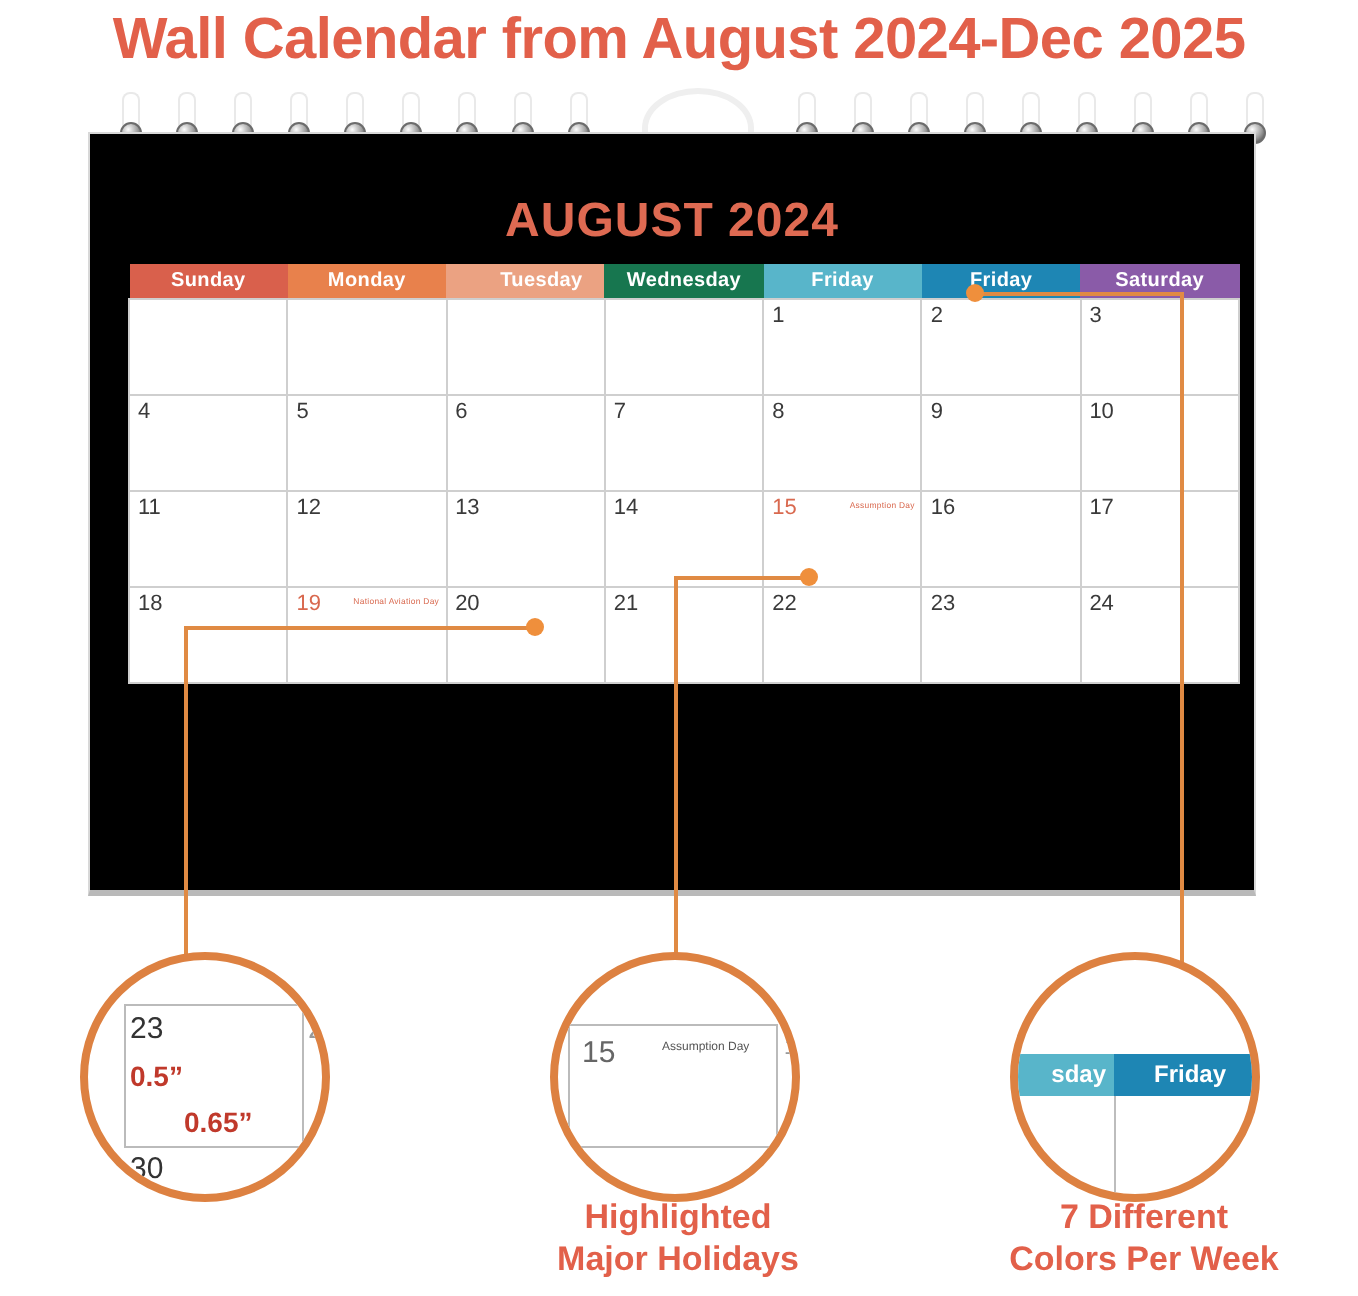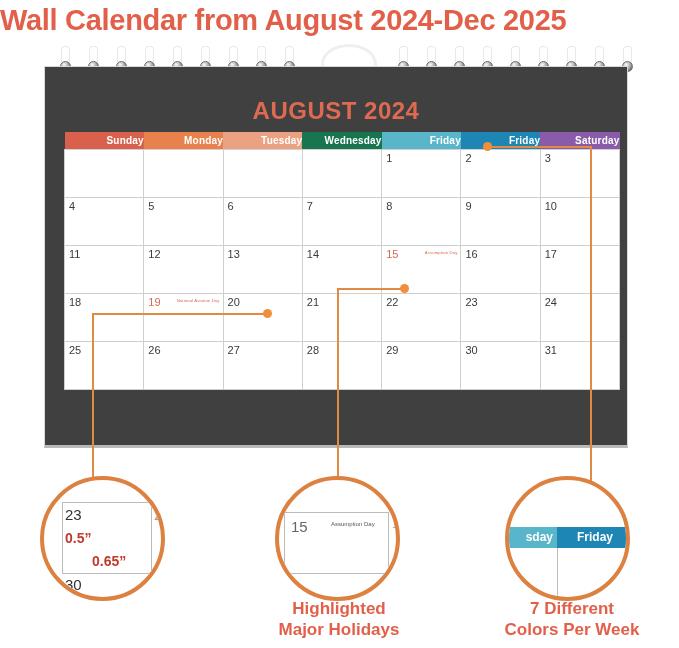--- a/index.html
+++ b/index.html
@@ -7,35 +7,36 @@
     width: 679px; height: 648px;
     background: #ffffff;
     font-family: "Liberation Sans", sans-serif;
     position: relative;
     overflow: hidden;
   }
 
   
   .headline {
     width: 100%;
+    text-align: center;
     font-size: 29px;
     font-weight: bold;
     color: #e2604a;
     letter-spacing: -0.3px;
     padding-top: 3px;
     line-height: 34px;
     white-space: nowrap;
   }
 
   
   .calendar-page {
     position: absolute;
     left: 44px; top: 66px;
     width: 584px; height: 382px;
-    background: #404040;
+    background: #000000;
     border: 1px solid #d8d8d8;
     border-bottom: 3px solid #b9b9b9;
   }
 
   
   .spiral-wrap {
     position: absolute;
     left: 44px; top: 44px;
     width: 610px; height: 44px;
     pointer-events: none;
@@ -90,21 +91,21 @@
     left: 19px; top: 65px;
     width: 556px;
     border-collapse: collapse;
     table-layout: fixed;
   }
   .grid th {
     height: 17px;
     font-size: 10px;
     font-weight: bold;
     color: #ffffff;
-    text-align: right;
+    text-align: center;
     letter-spacing: 0.2px;
     border: none;
   }
   .grid td {
     height: 48px;
     border: 1px solid #cfcfcf;
     vertical-align: top;
     position: relative;
     background: #ffffff;
   }
@@ -322,43 +323,20 @@
           <td>
             <div class="daynum">22</div>
           </td>
           <td>
             <div class="daynum">23</div>
           </td>
           <td>
             <div class="daynum">24</div>
           </td>
         </tr>
-        <tr>
-          <td>
-            <div class="daynum">25</div>
-          </td>
-          <td>
-            <div class="daynum">26</div>
-          </td>
-          <td>
-            <div class="daynum">27</div>
-          </td>
-          <td>
-            <div class="daynum">28</div>
-          </td>
-          <td>
-            <div class="daynum">29</div>
-          </td>
-          <td>
-            <div class="daynum">30</div>
-          </td>
-          <td>
-            <div class="daynum">31</div>
-          </td>
-        </tr>
       </tbody>
   </table>
 </div>
 
 <div>
   <div class="leader" style="left:92px;  top:313px; width:176px; height:2px;"></div>
   <div class="leader" style="left:92px;  top:313px; width:2px;  height:192px;"></div>
   <div class="dot" style="left:263px; top:309px;"></div>
 </div>
 <div>

